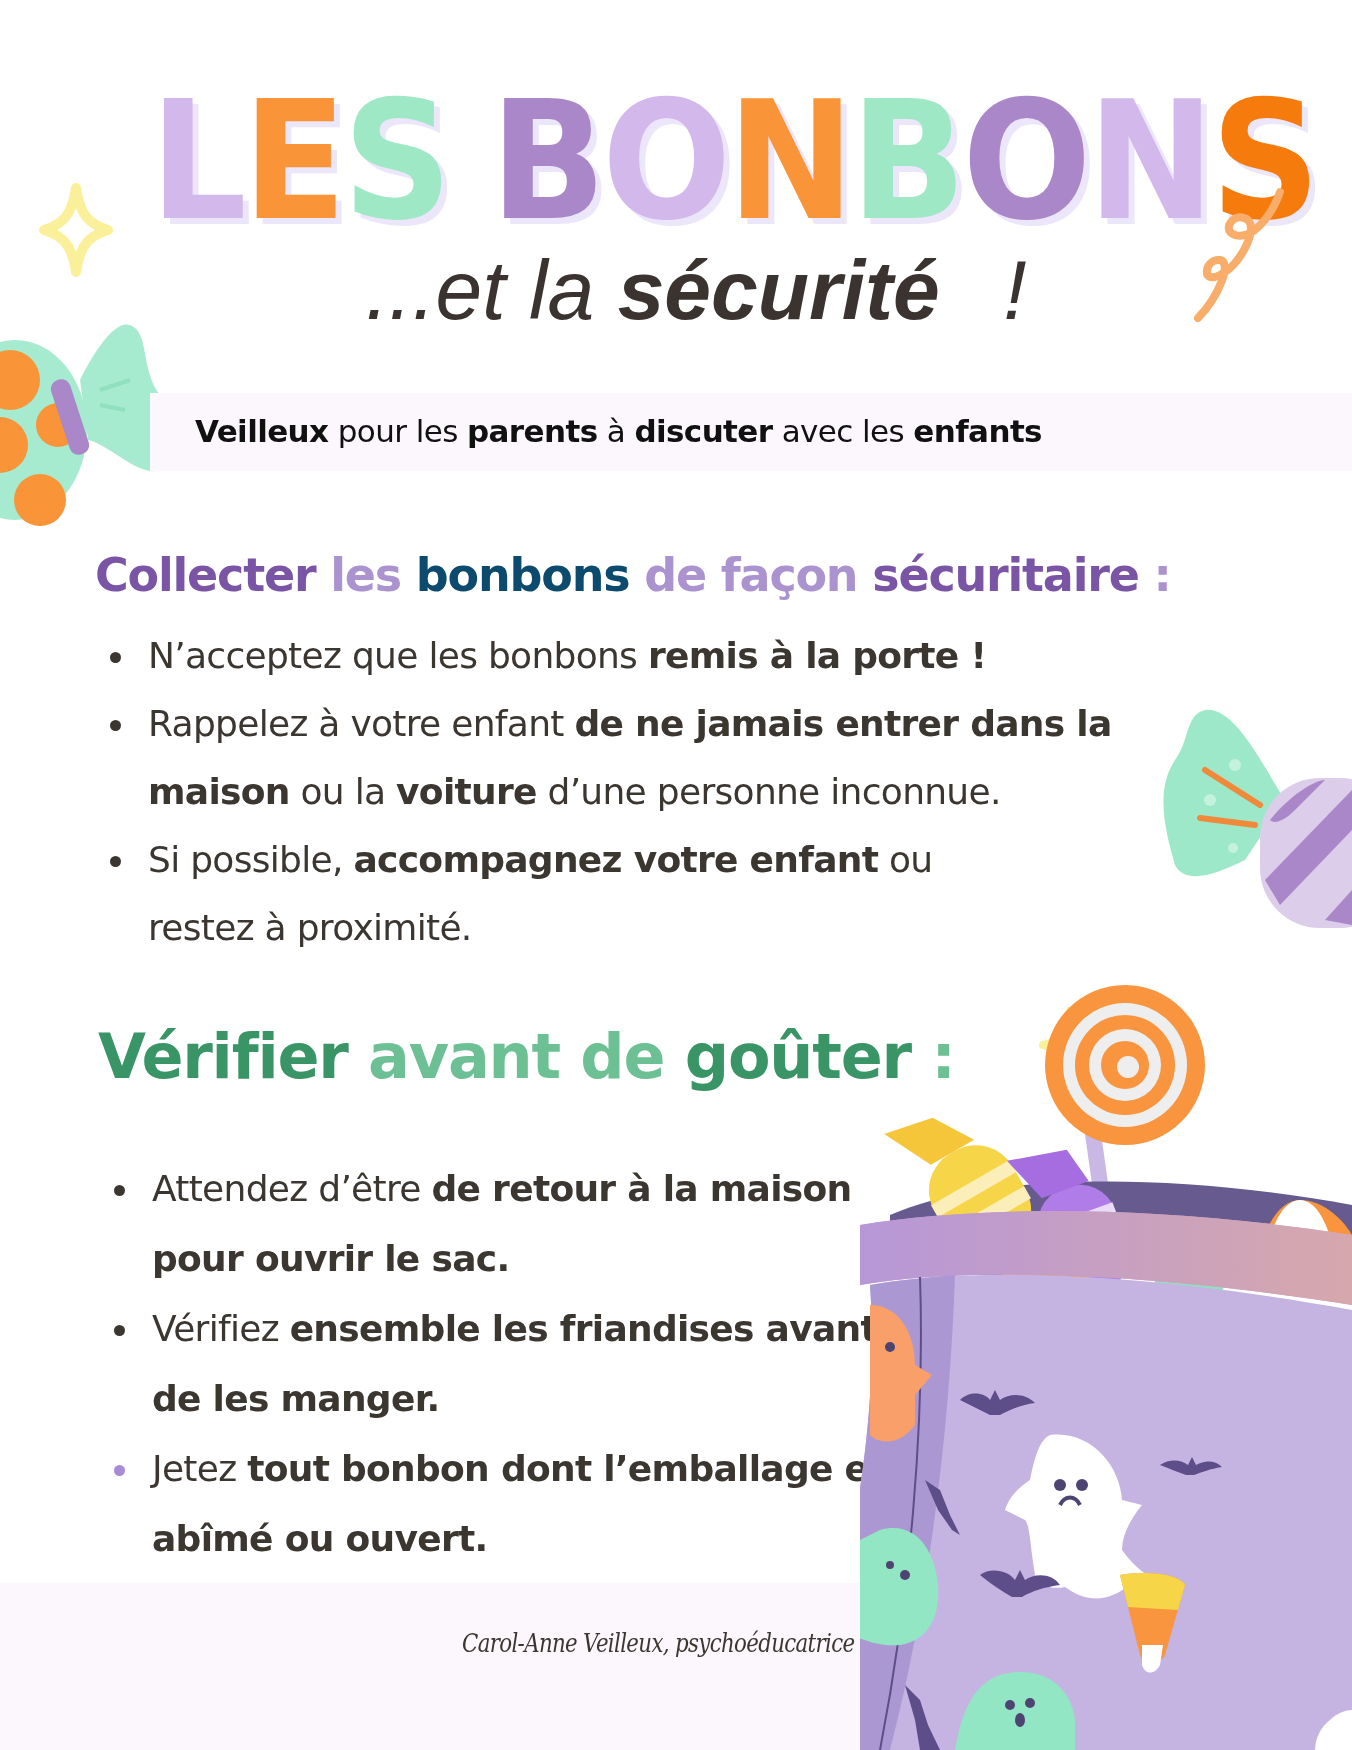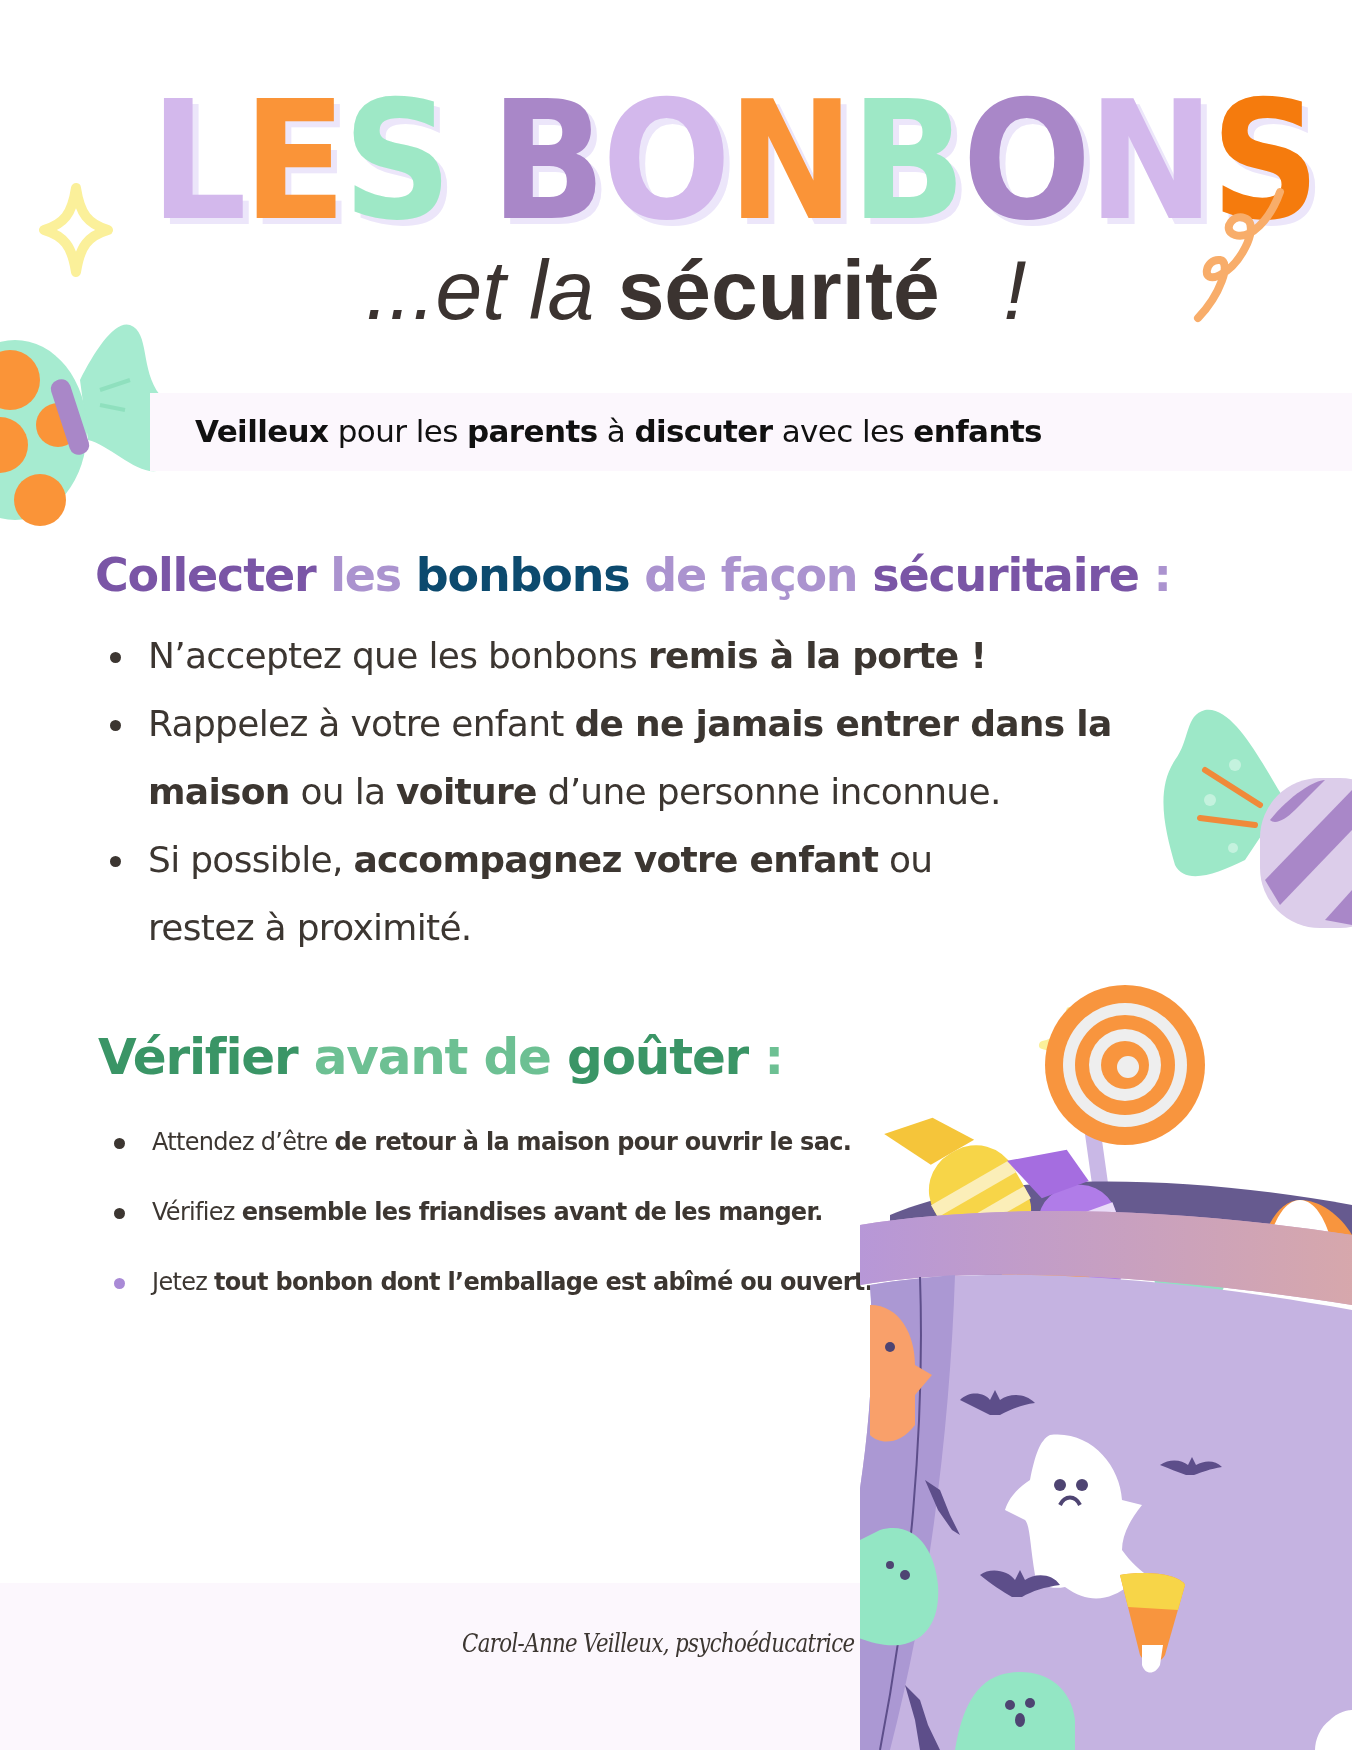--- a/index.html
+++ b/index.html
@@ -20,59 +20,59 @@
     }
     .title .ch { display: inline-block; text-shadow: 6px 6px 0 #ece6fa; transform: scaleY(1.08); transform-origin: bottom; }
     .title .sp { display: inline-block; width: 42px; }
 
     .subtitle {
       position: absolute; left: 0; width: 1352px; top: 240px; text-align: center;
       font-family: "Liberation Sans", sans-serif; font-size: 84px; line-height: 100px;
       color: #3b3330;
     }
     .subtitle .light { font-style: italic; font-weight: normal; margin-left: 40px; }
-    .subtitle .bold { font-weight: bold; }
+    .subtitle .bold { font-style: italic; font-weight: bold; }
 
     
     .banner {
       position: absolute; left: 150px; top: 393px; width: 1202px; height: 78px;
       background: #fcf7fd;
     }
     .banner-text {
       position: absolute; left: 195px; top: 408px;
       font-family: "DejaVu Sans", sans-serif; font-size: 31px; line-height: 46px;
       color: #111; white-space: nowrap; letter-spacing: -0.6px;
     }
     .banner-text b { font-weight: bold; }
 
     
     .section-title {
       position: absolute; font-family: "DejaVu Sans", sans-serif; font-weight: bold;
       white-space: nowrap; letter-spacing: -1.2px;
     }
     .s1-title { left: 95px; top: 545px; font-size: 46px; line-height: 60px; }
-    .s2-title { left: 98px; top: 1025px; font-size: 50px; line-height: 64px; }
+    .s2-title { left: 98px; top: 1025px; font-size: 62px; line-height: 64px; }
 
     ul.bullets {
       position: absolute; margin: 0; padding: 0; list-style: none;
       font-family: "DejaVu Sans", sans-serif; color: #3c3631;
       letter-spacing: -0.7px;
     }
     ul.bullets li { position: relative; }
     ul.bullets li .dot {
       position: absolute; width: 11px; height: 11px; border-radius: 50%;
       background: #3c3631;
     }
     ul.bullets li .dot.purple { background: #a98ad6; }
     ul.bullets b { font-weight: bold; }
 
     .list1 { left: 148px; top: 622px; width: 1000px; font-size: 36px; line-height: 68px; }
     .list1 li .dot { left: -38px; top: 30px; }
 
-    .list2 { left: 152px; top: 1107px; width: 780px; font-size: 24px; line-height: 70px; }
+    .list2 { left: 152px; top: 1154px; width: 780px; font-size: 36px; line-height: 70px; }
     .list2 li .dot { left: -38px; top: 31px; }
 
     
     .footer-band {
       position: absolute; left: 0; top: 1583px; width: 1352px; height: 167px;
       background: #fcf7fd;
     }
     .signature {
       position: absolute; left: 462px; top: 1628px;
       font-family: "DejaVu Serif", serif; font-style: italic; font-size: 26px;

